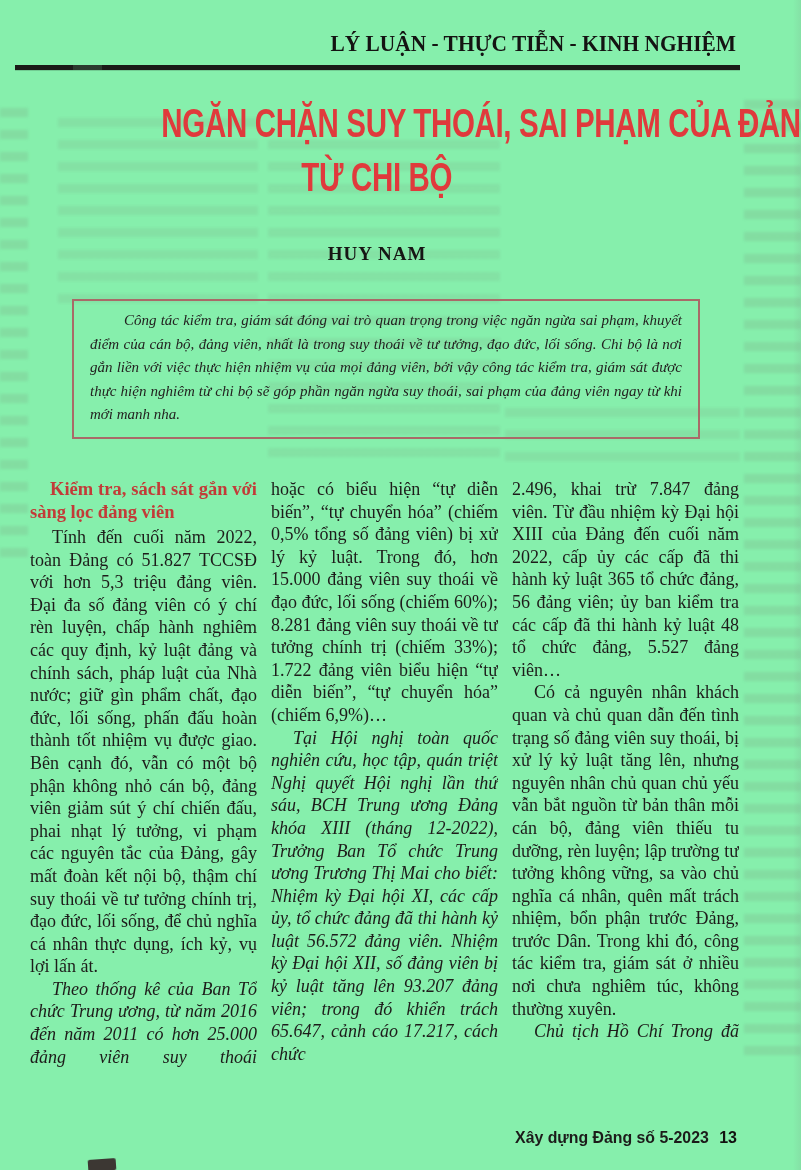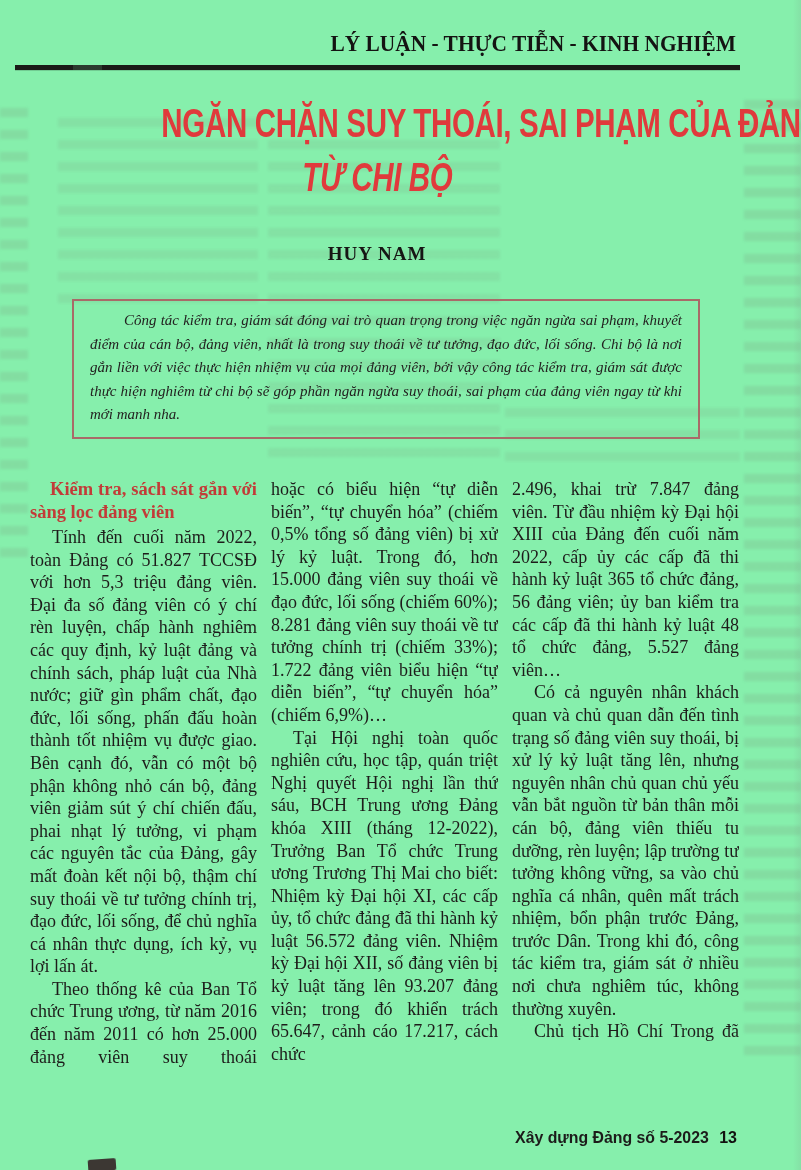--- a/index.html
+++ b/index.html
@@ -54,21 +54,21 @@
     position:absolute;left:18px;top:103px;width:718px;
     text-align:center;z-index:1;line-height:1;
   }
   .article-title .t-line{
     display:inline-block;
     font-family:"Liberation Sans", sans-serif;
     font-weight:800;font-size:41px;letter-spacing:-.5px;
     transform:scaleX(0.72);transform-origin:50% 50%;
     white-space:nowrap;
   }
-  .article-title .row2{margin-top:13px;font-style:italic;}
+  .article-title .row2{margin-top:13px;}
   .byline{
     position:absolute;left:18px;top:243px;width:718px;
     text-align:center;z-index:1;
     font-weight:bold;font-size:19px;letter-spacing:1px;color:#161514;
   }
 
   
   .abstract-box{
     position:absolute;left:72px;top:299px;width:628px;min-height:140px;
     border:2px solid #a96a68;box-sizing:border-box;
@@ -88,21 +88,21 @@
   .col-heading{
     margin:0 0 2px 0;
     color:#c23b38;font-weight:bold;font-size:18.5px;line-height:23px;
     text-align:justify;text-indent:20px;
   }
   .col p{
     margin:0;font-size:18px;line-height:22.6px;
     text-align:justify;color:#1d1c1a;
   }
   .col p.indent{text-indent:22px;}
-  .col p.fill-last{text-align-last:justify;}
+  .col p.fill-last{text-align-last:justify;font-style:italic;}
 
   
   .footer{
     position:absolute;right:64px;top:1128px;z-index:1;
     display:flex;align-items:baseline;gap:10px;
     font-family:"Liberation Sans", sans-serif;
   }
   .footer .journal{font-weight:bold;font-size:16.5px;color:#1c1b1a;
     transform:scaleX(0.96);transform-origin:100% 50%;}
   .footer .pageno{font-weight:700;font-size:16px;color:#121110;}

